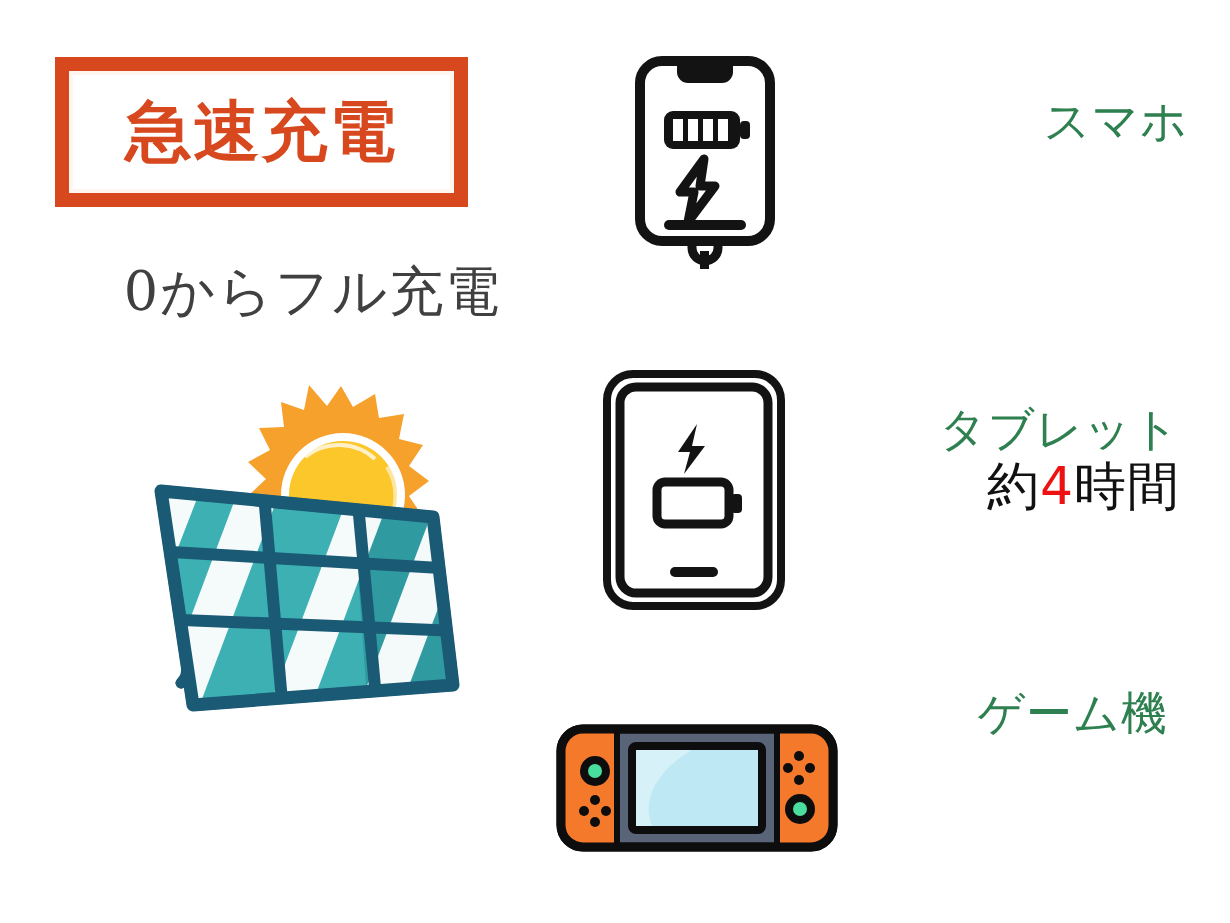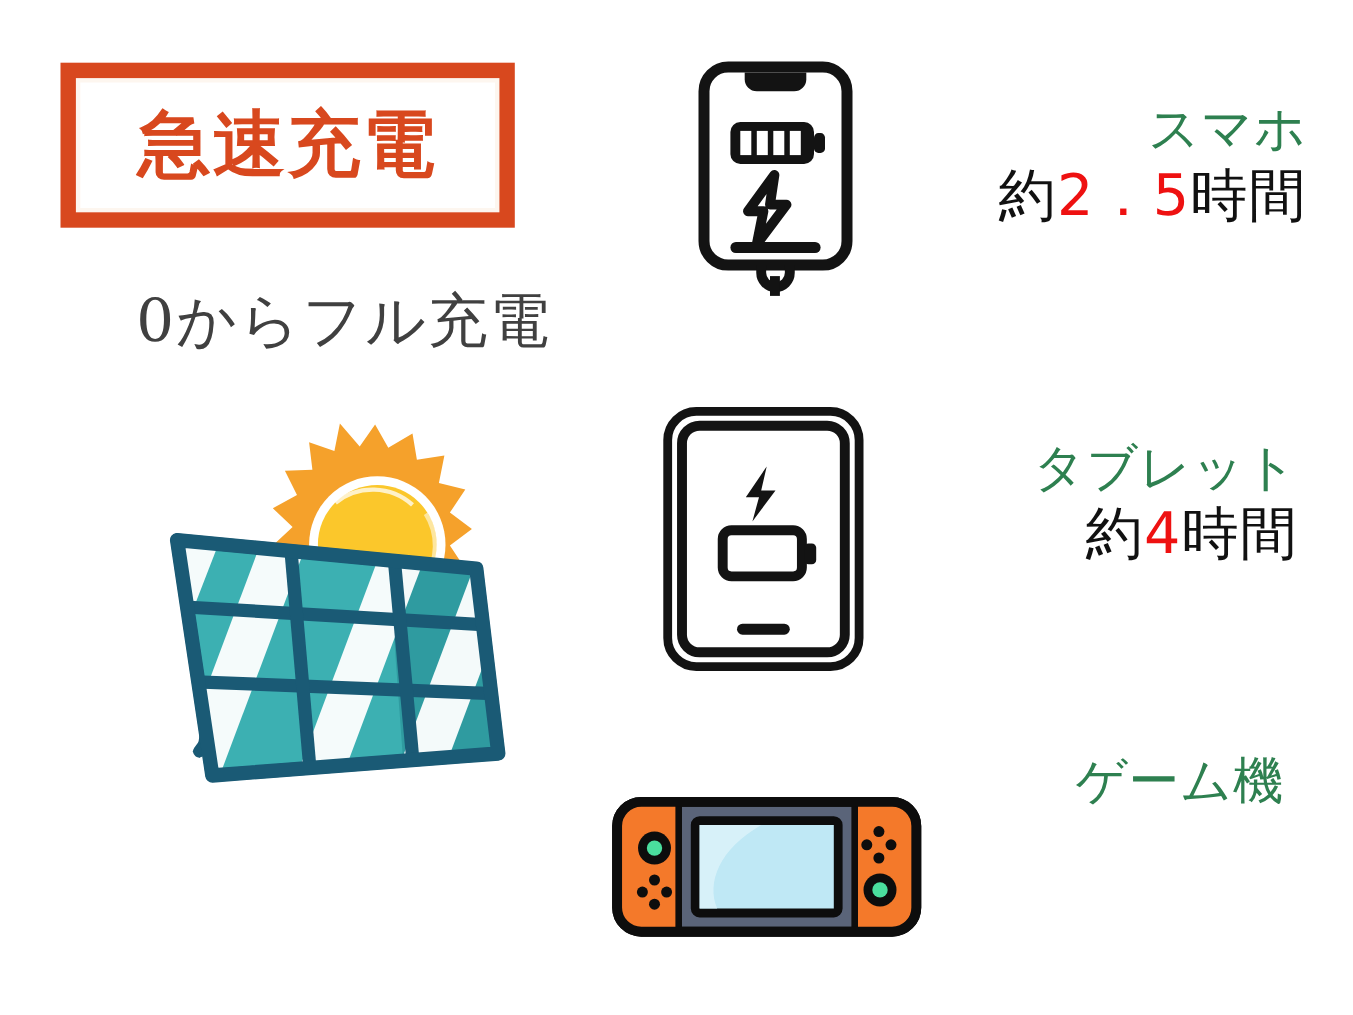--- a/index.html
+++ b/index.html
@@ -39,21 +39,21 @@
     font-size:54px;
     color:#404040;
     letter-spacing:2px;
     line-height:1.1;
     white-space:nowrap;
   }
 
   
   .dev-label{position:absolute;text-align:right;white-space:nowrap;}
   .dev-name{
-    font-family:Liberation Mono, monospace;
+    font-family:Liberation Sans, sans-serif;
     font-size:46px;color:#2e8050;letter-spacing:1px;line-height:1.12;
   }
   .dev-time{
     font-family:"DejaVu Sans","Liberation Sans",sans-serif;
     font-size:52px;color:#111111;letter-spacing:1px;line-height:1.18;
   }
   .dev-time .hot{color:#ee1111;}
 
   #label-phone{right:42px;top:96px;}
   #label-tablet{right:50px;top:404px;}
@@ -195,21 +195,20 @@
       <circle cx="254" cy="44" r="5" fill="#0d0d0d"></circle>
       <circle cx="243" cy="56" r="5" fill="#0d0d0d"></circle>
 
       <circle cx="244" cy="85" r="15" fill="#0d0d0d"></circle>
       <circle cx="244" cy="85" r="7" fill="#4ade9e"></circle>
     </svg>
   </div>
 
   <div class="dev-label" id="label-phone">
     <div class="dev-name">スマホ</div>
-    <div class="dev-time"><span>約</span><span class="hot">2．5</span><span>時間</span></div>
   </div>
 
   <div class="dev-label" id="label-tablet">
     <div class="dev-name">タブレット</div>
     <div class="dev-time"><span>約</span><span class="hot">4</span><span>時間</span></div>
   </div>
 
   <div class="dev-label" id="label-game">
     <div class="dev-name">ゲーム機</div>
   </div>

